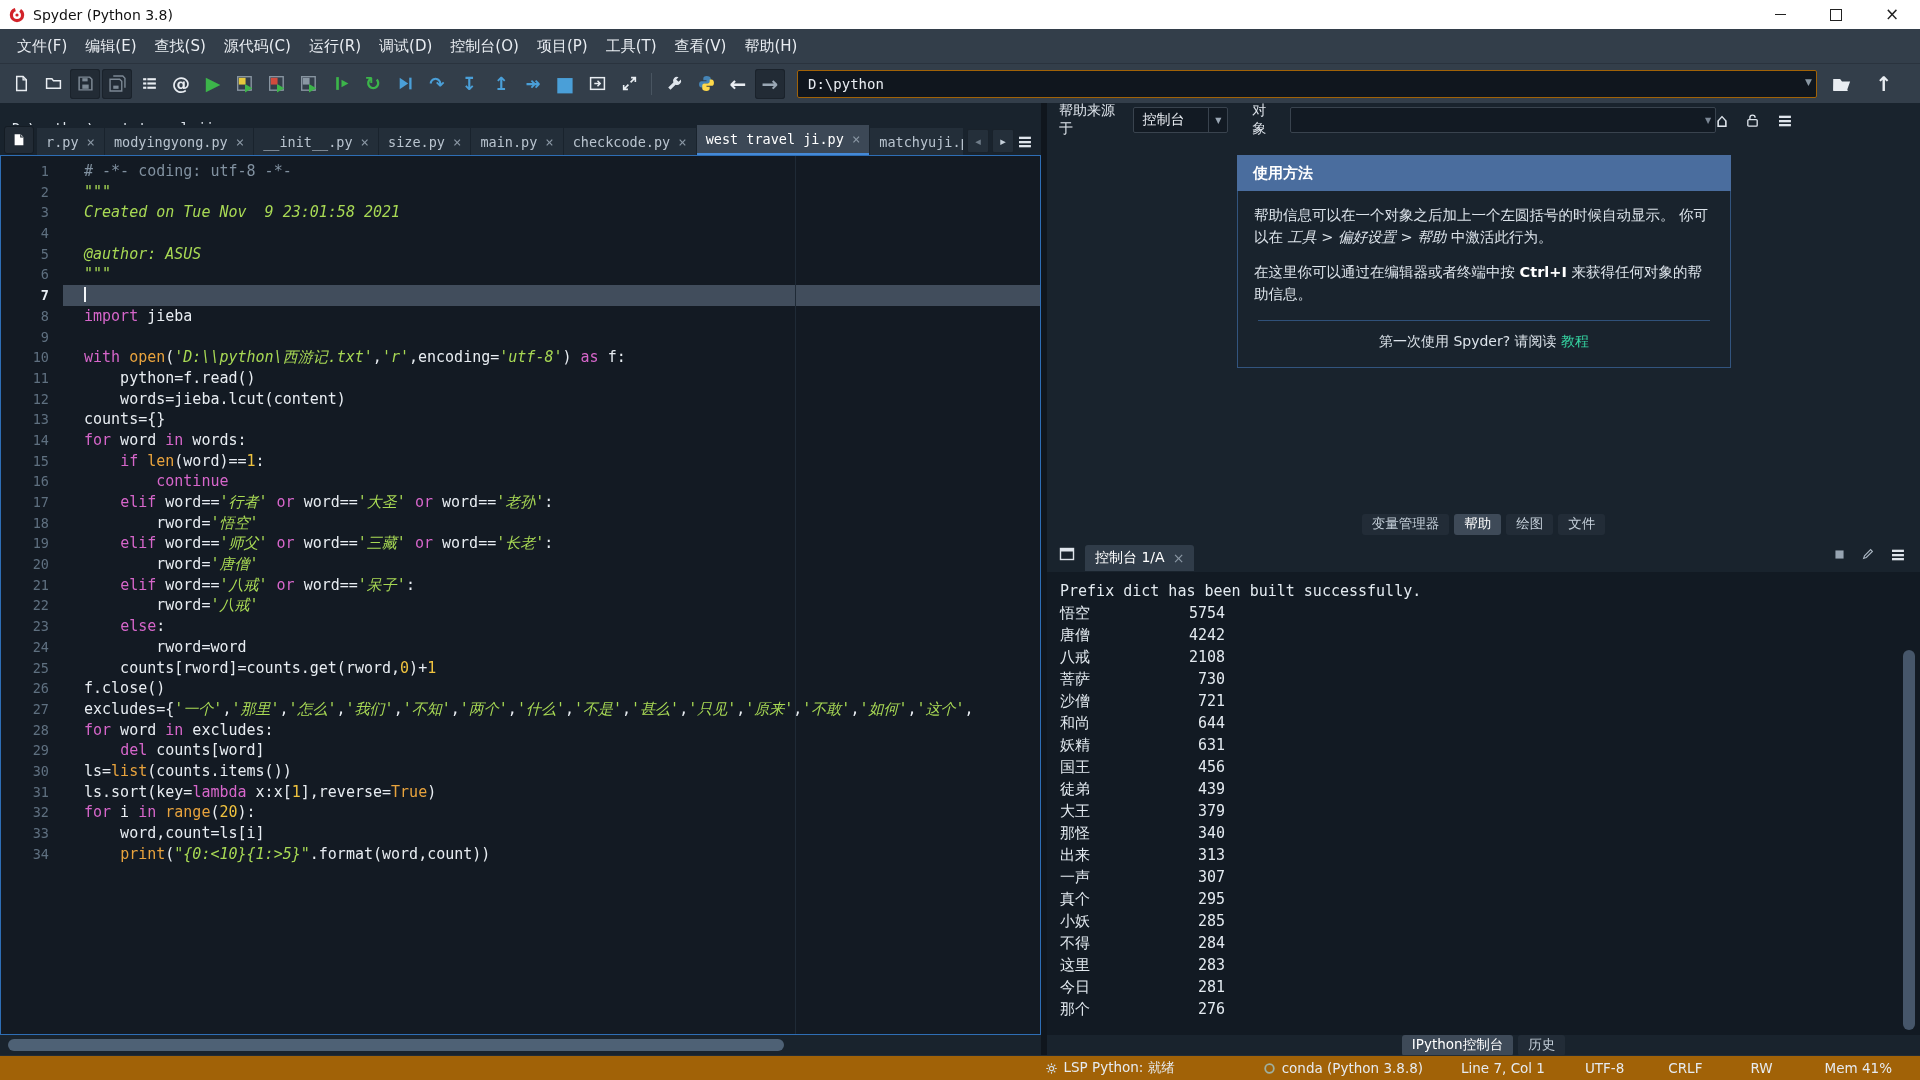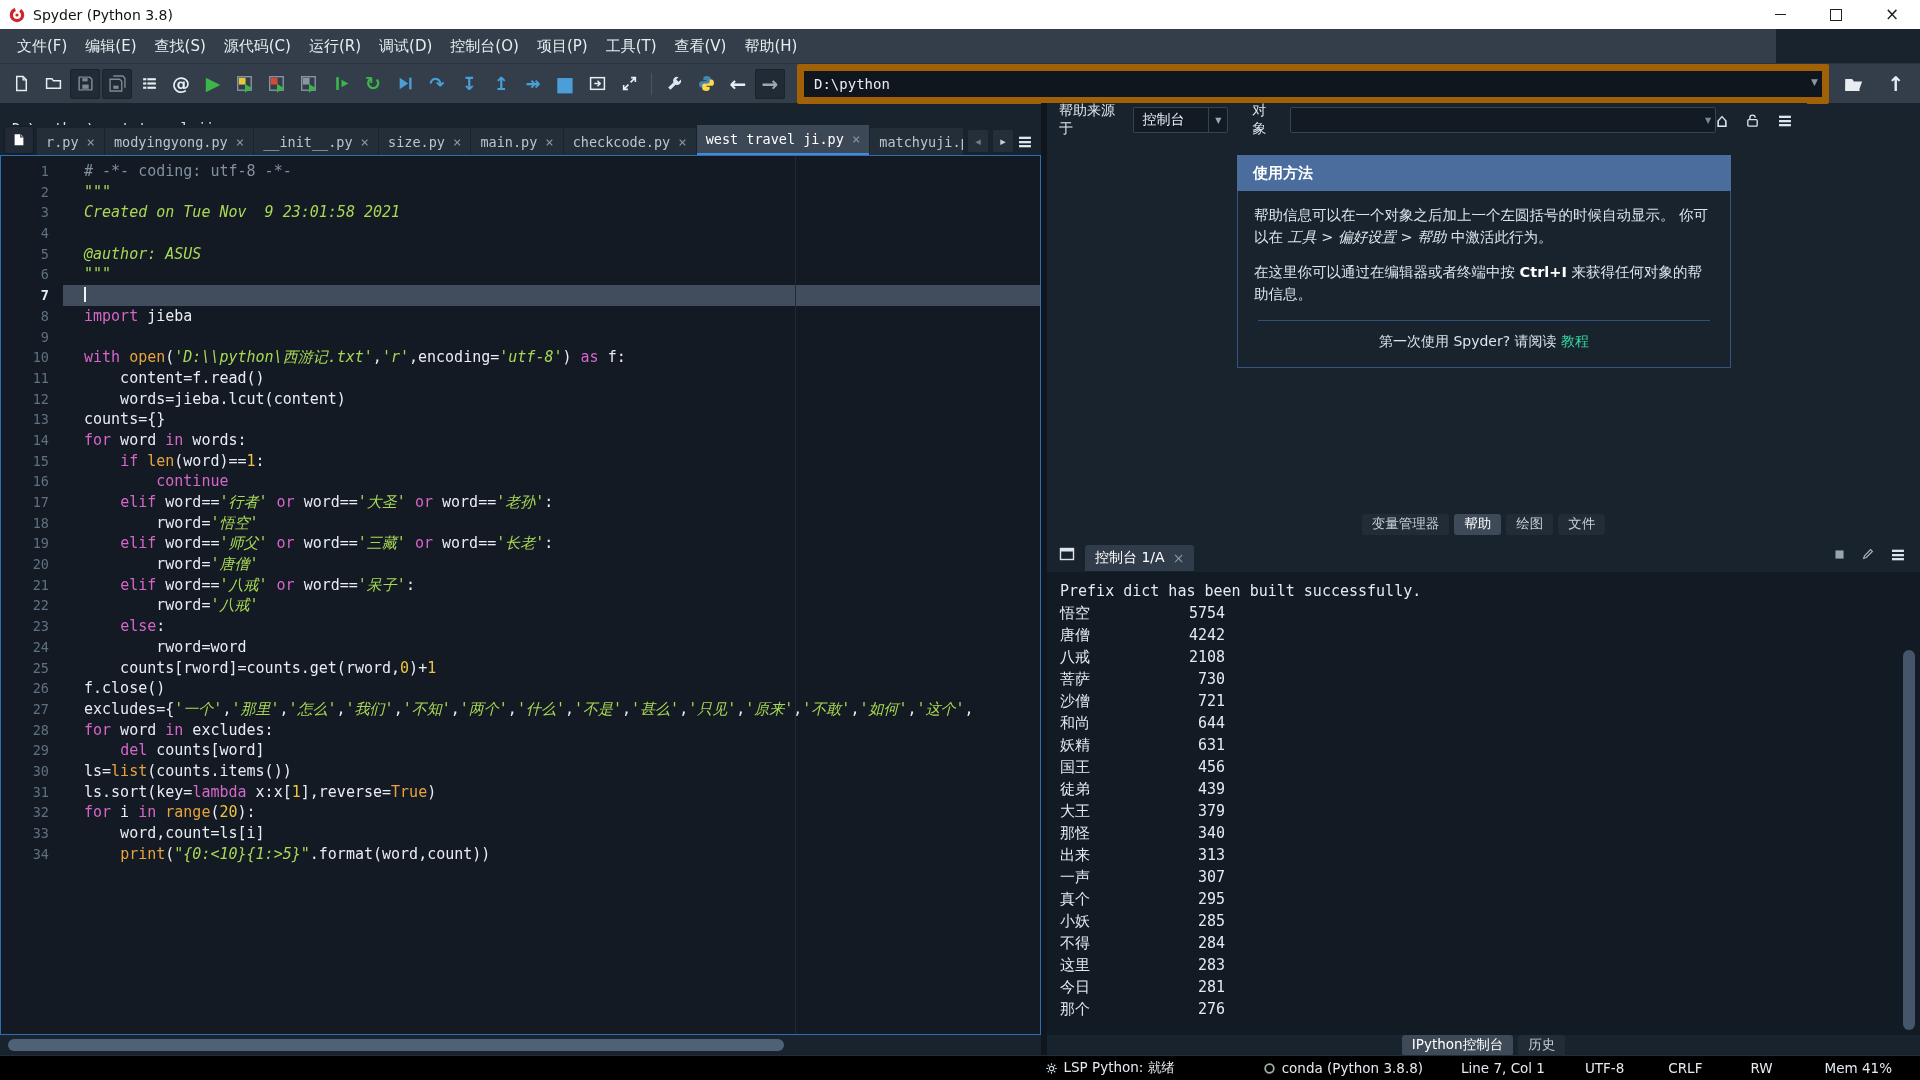--- a/index.html
+++ b/index.html
@@ -8,36 +8,36 @@
   
   .titlebar{position:absolute;left:0;top:0;width:1920px;height:29px;background:#ffffff;color:#111;
             display:flex;align-items:center;font-size:14px;}
   .tb-ico{margin:0 8px 0 9px;display:flex;}
   .win-controls{margin-left:auto;display:flex;height:100%;}
   .wc{width:56px;height:100%;display:flex;align-items:center;justify-content:center;color:#222;}
   .wc-min i{display:block;width:11px;height:1px;background:#222;}
   .wc-max i{display:block;width:10px;height:10px;border:1px solid #222;}
   .wc-close{font-size:17px;line-height:1;}
   
-  .menubar{position:absolute;left:0;top:29px;width:1776px;height:34px;background:#333e4a;color:#e9edf2;
+  .menubar{position:absolute;left:0;top:29px;width:1920px;height:34px;background:#333e4a;color:#e9edf2;
            display:flex;align-items:center;padding-left:8px;font-size:15px;box-sizing:border-box;}
   .menu-item{padding:0 9px;cursor:default;}
   
   .toolbar{position:absolute;left:0;top:63px;width:1920px;height:40px;background:#333e4a;border-top:1px solid #2a333e;
            display:flex;align-items:center;padding-left:6px;box-sizing:border-box;}
   .tb-icons{display:flex;align-items:center;gap:2px;}
   .tbtn{width:30px;height:30px;display:flex;align-items:center;justify-content:center;border-radius:3px;}
   .tbtn.pressed{background:#222b35;box-shadow:inset 0 0 0 1px #1a222b;}
   .tsep{width:1px;height:22px;background:#495561;margin:0 5px;}
   .g-green{color:#3cb54a;font-size:19px;line-height:1;}
   .g-blue{color:#4a9fd8;font-size:18px;line-height:1;font-weight:bold;}
   .g-white{color:#e9edf2;font-size:20px;line-height:1;font-weight:bold;}
   .g-gray{color:#9aa7b4;font-size:20px;line-height:1;font-weight:bold;}
   .g-at{color:#e9edf2;font-size:18px;font-weight:bold;line-height:1;}
-  .pathbox{margin-left:12px;position:relative;width:1018px;height:26px;background:#10161e;border:7px solid #a16207;
+  .pathbox{margin-left:12px;position:relative;width:1018px;height:26px;background:#10161e;border:1px solid #a16207;
            border-radius:2px;display:flex;align-items:center;}
   .pathbox .pv{font-family:"DejaVu Sans Mono","Liberation Mono",monospace;font-size:14px;color:#e9edf2;padding-left:10px;}
   .path-caret{position:absolute;right:4px;top:6px;color:#8a97a3;font-size:9px;}
   .tb-right{display:flex;align-items:center;gap:12px;margin-left:10px;}
   
   .breadcrumb{position:absolute;left:0;top:117px;width:1041px;height:22px;background:#19232d;
               font-family:"DejaVu Sans Mono","Liberation Mono",monospace;font-size:14px;color:#dfe5ec;
               line-height:22px;padding-left:12px;box-sizing:border-box;white-space:pre;}
   .tabstrip{position:absolute;left:0;top:125px;width:1041px;height:30px;background:#19232d;display:flex;align-items:flex-end;}
   .browse-box{width:28px;height:26px;margin:0 3px 1px 4px;background:#222b35;border:1px solid #141c24;border-radius:3px;
@@ -107,21 +107,21 @@
   .ctab .etab-x{font-size:14px;}
   .cs-icons{margin-left:auto;display:flex;align-items:center;gap:15px;}
   .console-out{position:absolute;left:1047px;top:572px;width:873px;height:463px;background:#121a23;
                padding:8px 0 0 13px;box-sizing:border-box;font-family:"DejaVu Sans Mono","Liberation Mono",monospace;
                font-size:15px;color:#e3eaf0;line-height:22px;overflow:hidden;}
   .crow{display:flex;}
   .cword{width:110px;}
   .ccount{width:55px;text-align:right;}
   .vthumb{position:absolute;right:5px;top:78px;width:12px;height:380px;background:#46566a;border-radius:6px;}
   
-  .statusbar{position:absolute;left:0;top:1055px;width:1920px;height:25px;background:#000000;border-top:1px solid #232c35;
+  .statusbar{position:absolute;left:0;top:1055px;width:1920px;height:25px;background:#a16207;border-top:1px solid #232c35;
              box-sizing:border-box;display:flex;align-items:center;justify-content:flex-end;color:#e6ebf1;
              font-size:13.5px;padding-right:28px;}
   .st-item{display:flex;align-items:center;gap:6px;white-space:nowrap;}
   .st-lsp{margin-right:88px;} .st-conda{margin-right:38px;} .st-cursor{margin-right:40px;}
   .st-enc{margin-right:44px;} .st-eol{margin-right:48px;text-align:center;} .st-rw{margin-right:52px;}
   svg{display:block;}
 </style>
 </head>
 <body>
 
@@ -356,21 +356,21 @@
         <div class="cline"><span class="lnum">1</span><span class="ltext"><span class="tk-cmt"># -*- coding: utf-8 -*-</span></span></div>
         <div class="cline"><span class="lnum">2</span><span class="ltext"><span class="tk-str">"""</span></span></div>
         <div class="cline"><span class="lnum">3</span><span class="ltext"><span class="tk-str">Created on Tue Nov  9 23:01:58 2021</span></span></div>
         <div class="cline"><span class="lnum">4</span><span class="ltext"></span></div>
         <div class="cline"><span class="lnum">5</span><span class="ltext"><span class="tk-str">@author: ASUS</span></span></div>
         <div class="cline"><span class="lnum">6</span><span class="ltext"><span class="tk-str">"""</span></span></div>
         <div class="cline current"><span class="lnum">7</span><span class="ltext"><span class="cursor"></span></span></div>
         <div class="cline"><span class="lnum">8</span><span class="ltext"><span class="tk-kw">import</span><span class="tk-txt"> jieba</span></span></div>
         <div class="cline"><span class="lnum">9</span><span class="ltext"></span></div>
         <div class="cline"><span class="lnum">10</span><span class="ltext"><span class="tk-kw">with</span><span class="tk-txt"> </span><span class="tk-bi">open</span><span class="tk-txt">(</span><span class="tk-str">'D:\\python\西游记.txt'</span><span class="tk-txt">,</span><span class="tk-str">'r'</span><span class="tk-txt">,encoding=</span><span class="tk-str">'utf-8'</span><span class="tk-txt">) </span><span class="tk-kw">as</span><span class="tk-txt"> f:</span></span></div>
-        <div class="cline"><span class="lnum">11</span><span class="ltext"><span class="tk-txt">    content=f.read()</span></span></div>
+        <div class="cline"><span class="lnum">11</span><span class="ltext"><span class="tk-txt">    python=f.read()</span></span></div>
         <div class="cline"><span class="lnum">12</span><span class="ltext"><span class="tk-txt">    words=jieba.lcut(content)</span></span></div>
         <div class="cline"><span class="lnum">13</span><span class="ltext"><span class="tk-txt">counts={}</span></span></div>
         <div class="cline"><span class="lnum">14</span><span class="ltext"><span class="tk-kw">for</span><span class="tk-txt"> word </span><span class="tk-kw">in</span><span class="tk-txt"> words:</span></span></div>
         <div class="cline"><span class="lnum">15</span><span class="ltext"><span class="tk-txt">    </span><span class="tk-kw">if</span><span class="tk-txt"> </span><span class="tk-bi">len</span><span class="tk-txt">(word)==</span><span class="tk-num">1</span><span class="tk-txt">:</span></span></div>
         <div class="cline"><span class="lnum">16</span><span class="ltext"><span class="tk-txt">        </span><span class="tk-kw">continue</span></span></div>
         <div class="cline"><span class="lnum">17</span><span class="ltext"><span class="tk-txt">    </span><span class="tk-kw">elif</span><span class="tk-txt"> word==</span><span class="tk-str">'行者'</span><span class="tk-txt"> </span><span class="tk-kw">or</span><span class="tk-txt"> word==</span><span class="tk-str">'大圣'</span><span class="tk-txt"> </span><span class="tk-kw">or</span><span class="tk-txt"> word==</span><span class="tk-str">'老孙'</span><span class="tk-txt">:</span></span></div>
         <div class="cline"><span class="lnum">18</span><span class="ltext"><span class="tk-txt">        rword=</span><span class="tk-str">'悟空'</span></span></div>
         <div class="cline"><span class="lnum">19</span><span class="ltext"><span class="tk-txt">    </span><span class="tk-kw">elif</span><span class="tk-txt"> word==</span><span class="tk-str">'师父'</span><span class="tk-txt"> </span><span class="tk-kw">or</span><span class="tk-txt"> word==</span><span class="tk-str">'三藏'</span><span class="tk-txt"> </span><span class="tk-kw">or</span><span class="tk-txt"> word==</span><span class="tk-str">'长老'</span><span class="tk-txt">:</span></span></div>
         <div class="cline"><span class="lnum">20</span><span class="ltext"><span class="tk-txt">        rword=</span><span class="tk-str">'唐僧'</span></span></div>
         <div class="cline"><span class="lnum">21</span><span class="ltext"><span class="tk-txt">    </span><span class="tk-kw">elif</span><span class="tk-txt"> word==</span><span class="tk-str">'八戒'</span><span class="tk-txt"> </span><span class="tk-kw">or</span><span class="tk-txt"> word==</span><span class="tk-str">'呆子'</span><span class="tk-txt">:</span></span></div>

